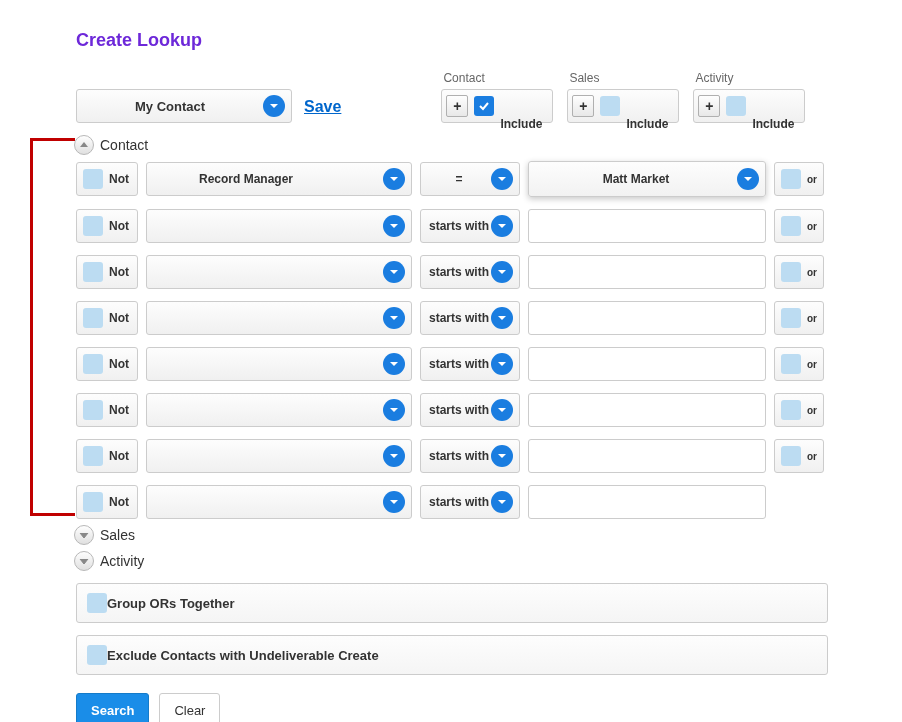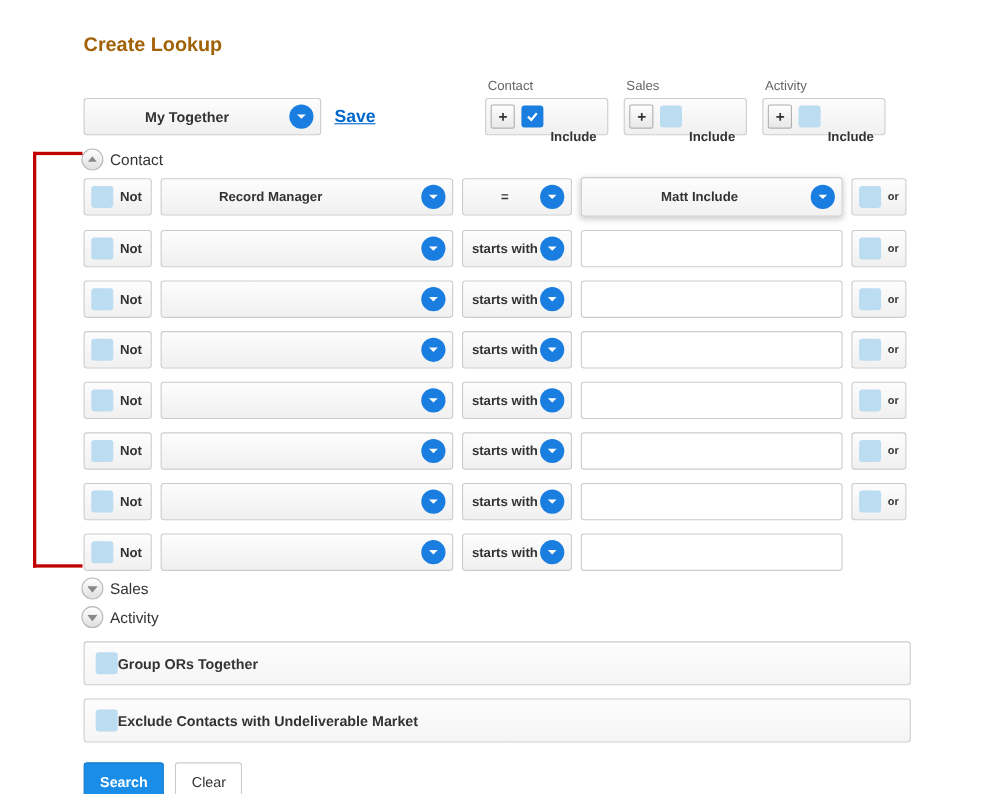--- a/index.html
+++ b/index.html
@@ -23,21 +23,21 @@
     width: 45px;
     height: 378px;
     border-left: 3px solid #c00000;
     border-top: 3px solid #c00000;
     border-bottom: 3px solid #c00000;
   }
   h1.title {
     font-size: 18px;
     font-weight: bold;
     margin: 0 16px 20px 0;
-    color: #a16207;
+    color: #6d28d9;
   }
   .top-row {
     display: flex;
     align-items: flex-end;
     gap: 12px;
     margin-bottom: 12px;
   }
   .set-select {
     display: flex;
     align-items: center;
@@ -257,21 +257,21 @@
 </head>
 <body>
 
 <div class="page">
   <div class="red-bracket"></div>
 
   <h1 class="title">Create Lookup</h1>
 
   <div class="top-row">
     <div class="set-select">
-      <span class="label">My Together</span>
+      <span class="label">My Contact</span>
       <span class="chev-btn">
         <svg width="10" height="10" viewBox="0 0 10 10">
             <path d="M1 3 L5 7 L9 3 Z"></path>
           </svg>
       </span>
     </div>
     <a class="save-link">Save</a>
 
     <div style="width:76px"></div>
 
@@ -332,21 +332,21 @@
         </div>
         <div class="op-select">
           <span class="label">=</span>
           <span class="chev-btn">
             <svg width="10" height="10" viewBox="0 0 10 10">
               <path d="M1 3 L5 7 L9 3 Z"></path>
             </svg>
           </span>
         </div>
         <div class="value-select">
-          <span class="label">Matt Include</span>
+          <span class="label">Matt Market</span>
           <span class="chev-btn">
             <svg width="10" height="10" viewBox="0 0 10 10">
               <path d="M1 3 L5 7 L9 3 Z"></path>
             </svg>
           </span>
         </div>
         <div class="pill or-pill">
           <span class="checkbox unchecked"></span>
           <span class="pill-label">or</span>
         </div>
@@ -555,21 +555,21 @@
     </span>
     <span class="section-label">Activity</span>
   </div>
 
   <div class="option-bar">
     <span class="checkbox unchecked"></span>
     <span class="opt-label">Group ORs Together</span>
   </div>
   <div class="option-bar">
     <span class="checkbox unchecked"></span>
-    <span class="opt-label">Exclude Contacts with Undeliverable Market</span>
+    <span class="opt-label">Exclude Contacts with Undeliverable Create</span>
   </div>
 
   <div class="footer-btns">
     <button class="btn-primary">Search</button>
     <button class="btn-secondary">Clear</button>
   </div>
 
 </div>
 
 </body></html>

